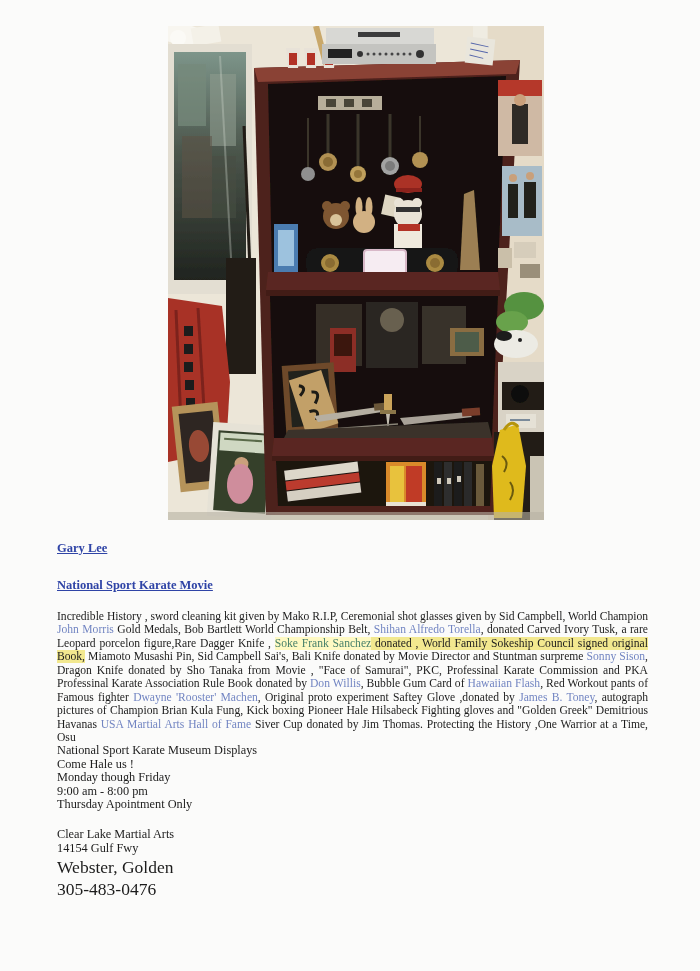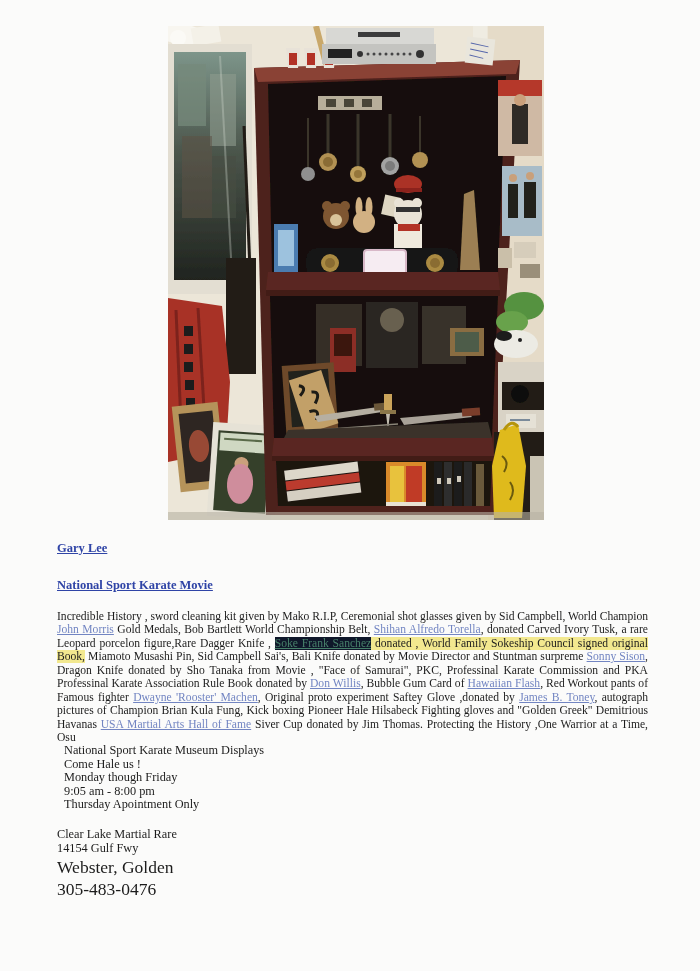--- a/index.html
+++ b/index.html
@@ -1,24 +1,24 @@
 <!DOCTYPE html>
 <html><head>
 <meta charset="utf-8">
 <style>
   html,body{margin:0;padding:0;width:700px;height:971px;overflow:hidden;}
   body{background:#fbfbfa;position:relative;font-family:"Liberation Serif",serif;color:#1c1c1c;}
   .photo{position:absolute;left:168px;top:26px;width:376px;height:494px;}
   .photo svg{display:block;}
   a.link-head{position:absolute;left:57px;display:block;font-weight:bold;font-size:12.5px;color:#2f44a6;text-decoration:underline;cursor:pointer;}
   .para{position:absolute;left:57px;top:610px;width:591px;margin:0;font-size:11.6px;line-height:13.45px;text-align:justify;}
-  .para a{color:#7285c2;text-decoration:underline;cursor:pointer;}
+  .para a{color:#7285c2;cursor:pointer;}
   .para .hl{background:#f2e88f;}
-  .para a.hl-link{background:#0f172a;color:#47806a;text-decoration:underline;cursor:pointer;}
-  .info{position:absolute;left:64px;top:744px;font-size:12.3px;line-height:13.5px;}
+  .para a.hl-link{background:#fef9c3;color:#47806a;cursor:pointer;}
+  .info{position:absolute;left:57px;top:744px;font-size:12.3px;line-height:13.5px;}
   .addr{position:absolute;left:57px;top:828px;font-size:12.3px;line-height:13.8px;}
   .addr .big{font-size:17.5px;line-height:22.5px;}
 </style>
 </head>
 <body>
 
 <div class="photo">
 <svg viewBox="0 0 376 494" width="376" height="494" xmlns="http://www.w3.org/2000/svg">
   <defs>
     <filter id="soften" x="-2%" y="-2%" width="104%" height="104%">
@@ -283,22 +283,22 @@
 
 <a class="link-head" style="top:541px">Gary Lee</a>
 <a class="link-head" style="top:578px">National Sport Karate Movie</a>
 
 <p class="para"><span>Incredible History , sword cleaning kit given by Mako R.I.P, Ceremonial shot glasses given by Sid Campbell, World Champion </span><a>John Morris</a><span> Gold Medals, Bob Bartlett World Championship Belt, </span><a>Shihan Alfredo Torella</a><span>, donated Carved Ivory Tusk, a rare Leopard porcelon figure,Rare Dagger Knife , </span><a class="hl-link">Soke Frank Sanchez</a><span class="hl"> donated , World Family Sokeship Council signed original Book,</span><span> Miamoto Musashi Pin, Sid Campbell Sai's, Bali Knife donated by Movie Director and Stuntman surpreme </span><a>Sonny Sison</a><span>, Dragon Knife donated by Sho Tanaka from Movie , "Face of Samurai", PKC, Professinal Karate Commission and PKA Professinal Karate Association Rule Book donated by </span><a>Don Willis</a><span>, Bubble Gum Card of </span><a>Hawaiian Flash</a><span>, Red Workout pants of Famous fighter </span><a>Dwayne 'Rooster' Machen</a><span>, Original proto experiment Saftey Glove ,donated by </span><a>James B. Toney</a><span>, autograph pictures of Champion Brian Kula Fung, Kick boxing Pioneer Hale Hilsabeck Fighting gloves and "Golden Greek" Demitrious Havanas </span><a>USA Martial Arts Hall of Fame</a><span> Siver Cup donated by Jim Thomas.  Protecting the History ,One Warrior at a Time, Osu</span></p>
 
 <div class="info">
     <div>National Sport Karate Museum Displays</div>
     <div>Come Hale us !</div>
     <div>Monday though Friday</div>
-    <div>9:05 am - 8:00 pm</div>
+    <div>9:00 am - 8:00 pm</div>
     <div>Thursday Apointment Only</div>
   </div>
 
 <div class="addr">
-  <div>Clear Lake Martial Rare</div>
+  <div>Clear Lake Martial Arts</div>
   <div>14154 Gulf Fwy</div>
   <div class="big">Webster, Golden</div>
   <div class="big">305-483-0476</div>
 </div>
 
 </body></html>

